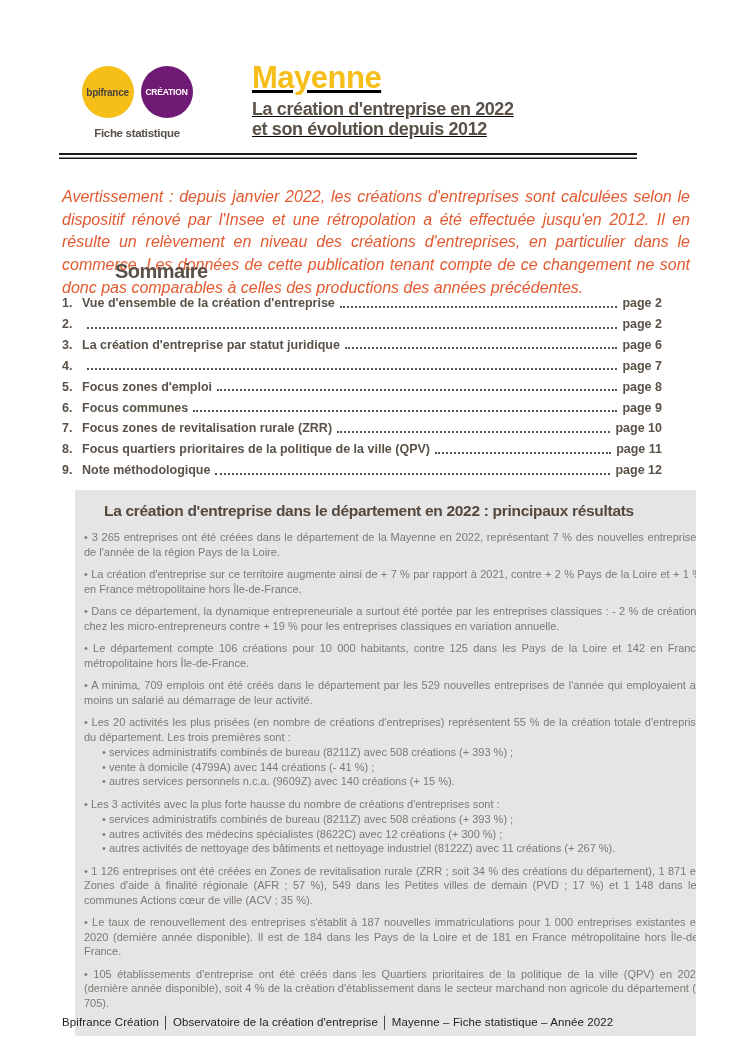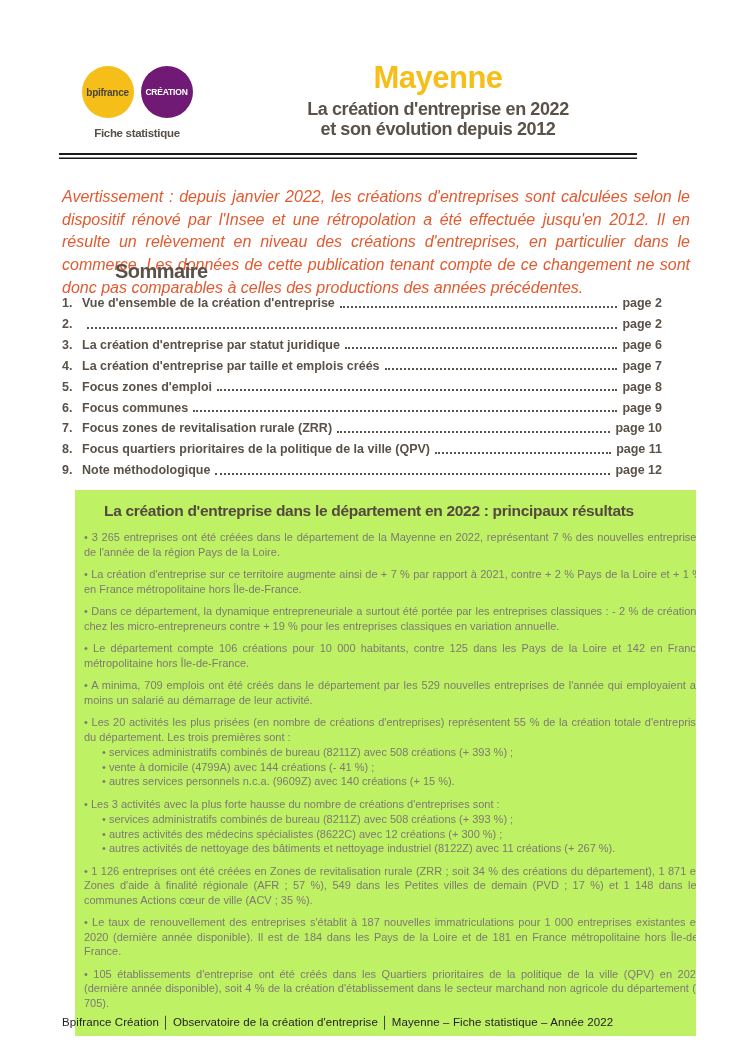--- a/index.html
+++ b/index.html
@@ -20,21 +20,21 @@
   .circle {
     width: 52px; height: 52px; border-radius: 50%;
     display: flex; align-items: center; justify-content: center;
   }
   .circle.yellow { background: #f5be19; }
   .circle.yellow span { color: #4a443e; font-weight: bold; font-size: 10px; letter-spacing: -0.3px; }
   .circle.dark { background: #701a75; }
   .circle.dark span { color: #ffffff; font-weight: bold; font-size: 8.5px; letter-spacing: -0.2px; }
   .logo-caption { margin-top: 9px; font-size: 11.5px; font-weight: bold; color: #57504a; letter-spacing: -0.3px; }
 
-  .title-block { position: absolute; left: 238px; top: 62px; width: 400px; text-align: center; }
+  .title-block { position: absolute; left: 252px; top: 62px; width: 400px; text-align: left; text-decoration: underline; }
   .title-block h1 {
     color: #f5be19; font-size: 31px; font-weight: bold;
     letter-spacing: -0.5px; font-stretch: condensed; line-height: 1.05;
   }
   .subtitle { margin-top: 4px; color: #5a5148; font-size: 18px; font-weight: bold;
     letter-spacing: -0.4px; font-stretch: condensed; line-height: 1.15; }
 
   
   .rule {
     position: absolute; left: 59px; right: 59px; top: 153px; height: 6px;
@@ -63,21 +63,21 @@
     line-height: 1.0; padding: 4.2px 0;
   }
   .toc-num { width: 20px; flex: 0 0 auto; }
   .toc-label { flex: 0 0 auto; white-space: nowrap; }
   .toc-dots { flex: 1 1 auto; border-bottom: 2px dotted #5a5148; margin: 0 5px 2px 5px; height: 1px; }
   .toc-page { flex: 0 0 auto; white-space: nowrap; }
 
   
   .results {
     position: absolute; left: 75px; top: 490px; width: 636px;
-    background: #bef264; padding: 10px 9px 26px 9px;
+    background: #e5e5e5; padding: 10px 9px 26px 9px;
   }
   .results h3 {
     margin: 2px 0 10px 20px; color: #55493f; font-size: 15.5px; font-weight: bold;
     letter-spacing: -0.3px; font-stretch: condensed;
   }
   .results .bullet { margin-bottom: 8px; color: #7e7974; font-size: 11px; line-height: 1.32; }
   .results .b-text { text-align: justify; }
   .results .b-text::before { content: "\2022  "; }
   .results .subs { list-style: none; margin: 1px 0 0 18px; }
   .results .subs li::before { content: "\2022  "; }
@@ -134,21 +134,20 @@
         <span class="toc-page">page 2</span>
       </div>
       <div class="toc-row">
         <span class="toc-num">3.</span>
         <span class="toc-label">La création d'entreprise par statut juridique</span>
         <span class="toc-dots"></span>
         <span class="toc-page">page 6</span>
       </div>
       <div class="toc-row">
         <span class="toc-num">4.</span>
-        <span class="toc-label">La création d'entreprise par taille et emplois créés</span>
         <span class="toc-dots"></span>
         <span class="toc-page">page 7</span>
       </div>
       <div class="toc-row">
         <span class="toc-num">5.</span>
         <span class="toc-label">Focus zones d'emploi</span>
         <span class="toc-dots"></span>
         <span class="toc-page">page 8</span>
       </div>
       <div class="toc-row">

